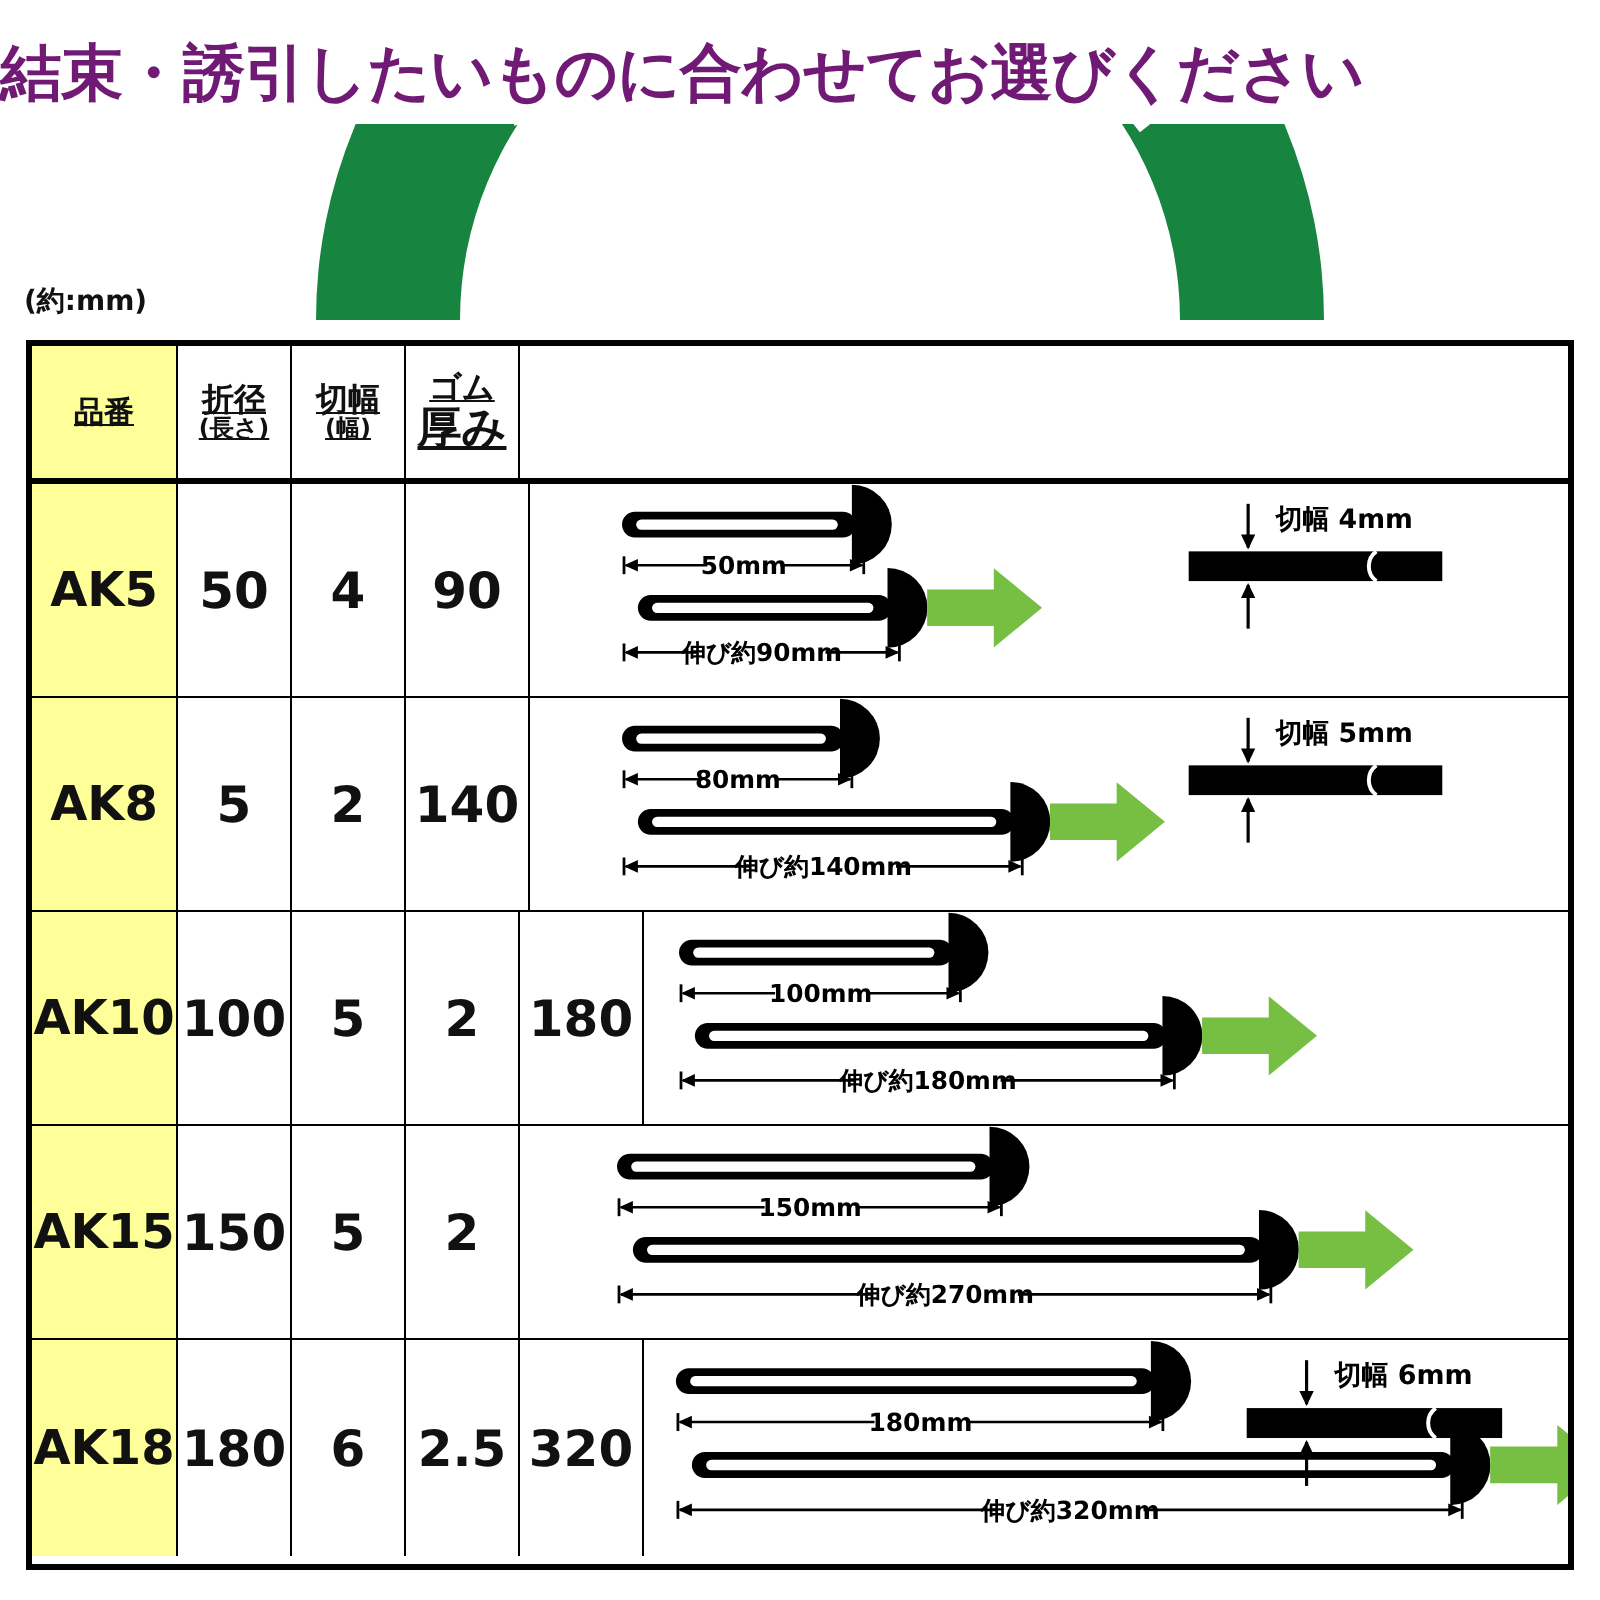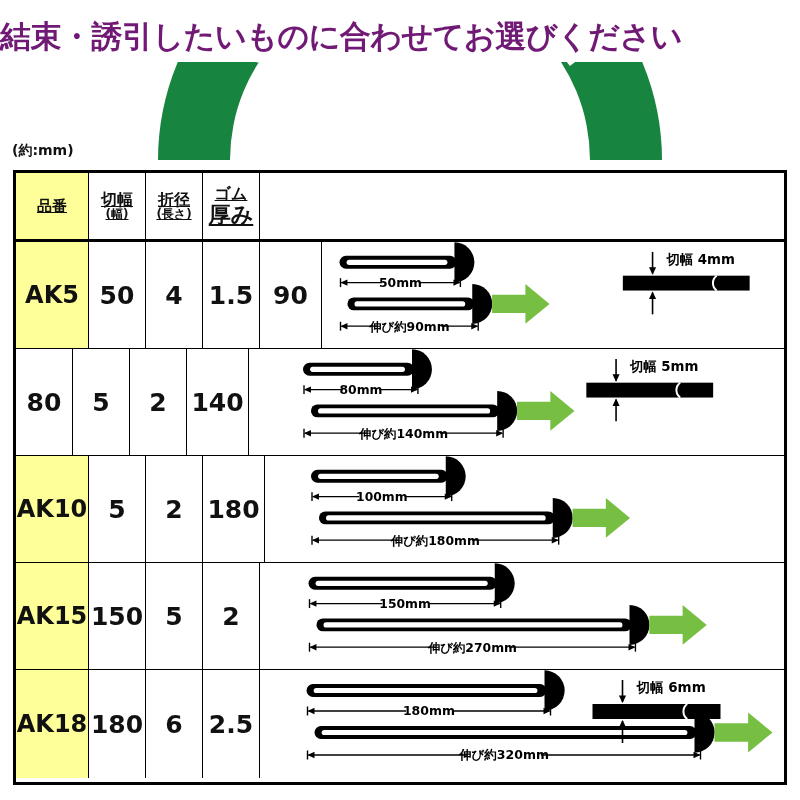--- a/index.html
+++ b/index.html
@@ -99,28 +99,28 @@
   <div class="unit-note">(約:mm)</div>
 
   <div class="tbl">
 
     <div class="trow head">
       <div class="cell c-code">
         <span>品番</span>
       </div>
       <div class="cell c-num">
         <div>
+          <span>折径</span>
+          <span class="hl2">(長さ)</span>
+        </div>
+      </div>
+      <div class="cell c-num">
+        <div>
           <span>切幅</span>
           <span class="hl2">(幅)</span>
-        </div>
-      </div>
-      <div class="cell c-num">
-        <div>
-          <span>折径</span>
-          <span class="hl2">(長さ)</span>
         </div>
       </div>
       <div class="cell c-num">
         <div>
           <span>ゴム</span>
           <span class="hl2" style="font-size:22px">厚み</span>
         </div>
       </div>
       <div class="cell c-fig"></div>
     </div>
@@ -128,23 +128,20 @@
     <div id="rowHost">
         <div class="trow body">
           <div class="cell c-code">
             <span>AK5</span>
           </div>
           <div class="cell c-num">
             <span>50</span>
           </div>
           <div class="cell c-num">
             <span>4</span>
-          </div>
-          <div class="cell c-num">
-            <span>1.5</span>
           </div>
           <div class="cell c-num wide">
             <span>90</span>
           </div>
           <div class="cell c-fig">
             <svg class="fig" viewBox="0 0 463 107" width="463" height="107">
     <rect x="16" y="14" width="118" height="13" rx="6.5" ry="6.5" fill="#000"></rect>
     <rect x="23.15" y="17.9" width="101.75" height="5.2" rx="2.6" ry="2.6" fill="#fff"></rect>
     <path d="M 132 0.34999999999999787 A 20.150000000000002 20.150000000000002 0 0 1 132 40.650000000000006 Z" fill="#000"></path>
 
@@ -174,22 +171,22 @@
     <path d="M 396.72 34 A 9.3 9.3 0 0 0 396.72 49" fill="none" stroke="#fff" stroke-width="2"></path>
     <line x1="332" y1="10" x2="332" y2="32" stroke="#000" stroke-width="1.6"></line>
     <path d="M 332 33 l -3.6 -7.5 l 7.2 0 Z" fill="#000"></path>
     <line x1="332" y1="73" x2="332" y2="51" stroke="#000" stroke-width="1.6"></line>
     <path d="M 332 50 l -3.6 7.5 l 7.2 0 Z" fill="#000"></path>
     <text x="346" y="22" font-size="13.5" font-weight="bold" font-family="DejaVu Sans, Liberation Sans, sans-serif" fill="#000">切幅 4mm</text>
   </svg>
           </div>
         </div>
         <div class="trow body">
-          <div class="cell c-num">
-            <span>80</span>
+          <div class="cell c-code">
+            <span>AK8</span>
           </div>
           <div class="cell c-num">
             <span>5</span>
           </div>
           <div class="cell c-num">
             <span>2</span>
           </div>
           <div class="cell c-num wide">
             <span>140</span>
           </div>
@@ -229,20 +226,23 @@
     <path d="M 332 50 l -3.6 7.5 l 7.2 0 Z" fill="#000"></path>
     <text x="346" y="22" font-size="13.5" font-weight="bold" font-family="DejaVu Sans, Liberation Sans, sans-serif" fill="#000">切幅 5mm</text>
   </svg>
           </div>
         </div>
         <div class="trow body">
           <div class="cell c-code">
             <span>AK10</span>
           </div>
           <div class="cell c-num">
+            <span>100</span>
+          </div>
+          <div class="cell c-num">
             <span>5</span>
           </div>
           <div class="cell c-num">
             <span>2</span>
           </div>
           <div class="cell c-num wide">
             <span>180</span>
           </div>
           <div class="cell c-fig">
             <svg class="fig" viewBox="0 0 463 107" width="463" height="107">
@@ -324,20 +324,23 @@
             <span>AK18</span>
           </div>
           <div class="cell c-num">
             <span>180</span>
           </div>
           <div class="cell c-num">
             <span>6</span>
           </div>
           <div class="cell c-num">
             <span>2.5</span>
+          </div>
+          <div class="cell c-num wide">
+            <span>320</span>
           </div>
           <div class="cell c-fig">
             <svg class="fig" viewBox="0 0 463 108" width="463" height="108">
     <rect x="16" y="14" width="240" height="13" rx="6.5" ry="6.5" fill="#000"></rect>
     <rect x="23.15" y="17.9" width="223.75" height="5.2" rx="2.6" ry="2.6" fill="#fff"></rect>
     <path d="M 254 0.34999999999999787 A 20.150000000000002 20.150000000000002 0 0 1 254 40.650000000000006 Z" fill="#000"></path>
 
     <path d="M 17 36.5 L 17 45.5" stroke="#000" stroke-width="1.4"></path>
     <path d="M 260 36.5 L 260 45.5" stroke="#000" stroke-width="1.4"></path>
     <line x1="18" y1="41" x2="115.5" y2="41" stroke="#000" stroke-width="1.3"></line>

